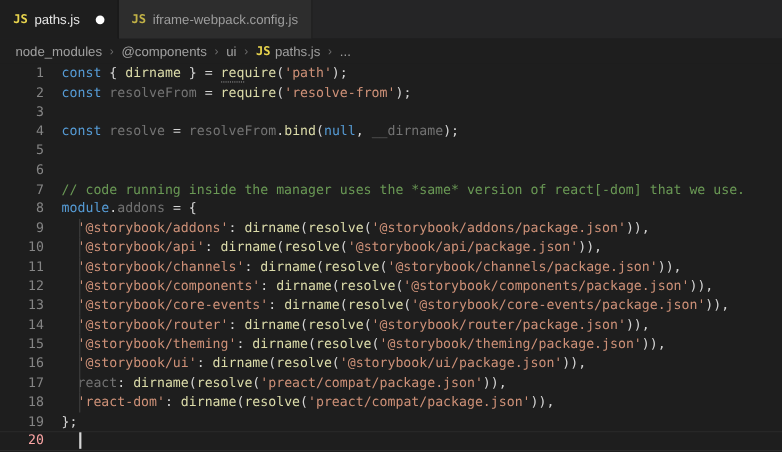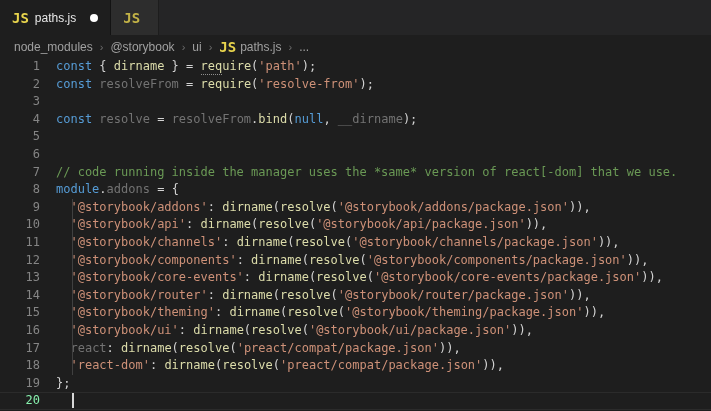--- a/index.html
+++ b/index.html
@@ -3,39 +3,39 @@
 <meta charset="utf-8">
 <style>
   html,body{margin:0;padding:0;background:#1e1e1e;width:711px;height:411px;overflow:hidden;}
   .window{width:711px;height:411px;background:#1e1e1e;font-family:"Liberation Sans","DejaVu Sans",sans-serif;position:relative;}
 
   
   .tabbar{height:35px;background:#252526;display:flex;align-items:stretch;}
   .tab{display:flex;align-items:center;padding:0 12px;font-size:12px;cursor:pointer;border-right:1px solid rgba(0,0,0,0.35);}
   .tab.active{background:#1e1e1e;color:#e7e7e7;}
   .tab.inactive{background:#2d2d2d;color:#9d9d9d;}
-  .jsicon{font-size:14px;font-weight:bold;color:#e8d44d;margin-right:6px;letter-spacing:0;font-family:"DejaVu Sans Mono",monospace;}
+  .jsicon{font-size:11px;font-weight:bold;color:#e8d44d;margin-right:6px;letter-spacing:0;font-family:"DejaVu Sans Mono",monospace;}
   .tab.inactive .jsicon{opacity:.8;}
   .tab-label{white-space:nowrap;}
   .dot{width:8px;height:8px;border-radius:50%;background:#ffffff;margin-left:14px;}
 
   
   .breadcrumbs{height:23px;display:flex;align-items:center;padding-left:14px;font-size:12px;color:#a0a0a0;background:#1e1e1e;}
   .crumb{white-space:nowrap;cursor:pointer;display:flex;align-items:center;}
   .crumb .jsicon{margin-right:4px;}
   .crumb-sep{color:#6e6e6e;margin:0 7px;font-size:11px;}
 
   
   .editor{position:relative;height:353px;overflow:hidden;font-family:"DejaVu Sans Mono","Liberation Mono",monospace;font-size:12px;}
   .line{position:relative;height:17.6px;line-height:17.6px;white-space:pre;display:flex;}
   .ln{display:inline-block;width:40px;text-align:right;color:#858585;flex:0 0 40px;user-select:none;}
   .code{margin-left:16px;white-space:pre;}
   .guide{position:absolute;left:72px;top:0;bottom:0;width:1px;background:#404040;}
   .line.current{box-shadow:inset 0 1px 0 #2b2b2b, inset 0 -1px 0 #2b2b2b;}
-  .line.current .ln{color:#86efac;}
+  .line.current .ln{color:#fca5a5;}
   .cursor{position:absolute;left:72px;top:1px;width:2px;height:15px;background:#d7d7d7;}
 
   .tk-kw{color:#569cd6;}
   .tk-var{color:#737373;}
   .tk-fn{color:#dcdcaa;}
   .tk-fnh{color:#dcdcaa;border-bottom:1px dotted #8f8f8f;padding-bottom:1px;}
   .tk-str{color:#ce9178;}
   .tk-cmt{color:#6a9955;}
   .tk-pun{color:#d4d4d4;}
 </style>
@@ -44,29 +44,30 @@
 
 <div class="window">
   <div class="tabbar" id="tabbar">
       <div class="tab active">
         <span class="jsicon">JS</span>
         <span class="tab-label">paths.js</span>
         <span class="dot"></span>
       </div>
       <div class="tab inactive">
         <span class="jsicon">JS</span>
+        <span class="tab-label">iframe-webpack.config.js</span>
       </div>
     </div>
   <div class="breadcrumbs" id="breadcrumbs">
       <span class="crumb">
         <span>node_modules</span>
       </span>
       <span class="crumb-sep">›</span>
       <span class="crumb">
-        <span>@storybook</span>
+        <span>@components</span>
       </span>
       <span class="crumb-sep">›</span>
       <span class="crumb">
         <span>ui</span>
       </span>
       <span class="crumb-sep">›</span>
       <span class="crumb">
         <span class="jsicon">JS</span>
         <span>paths.js</span>
       </span>

